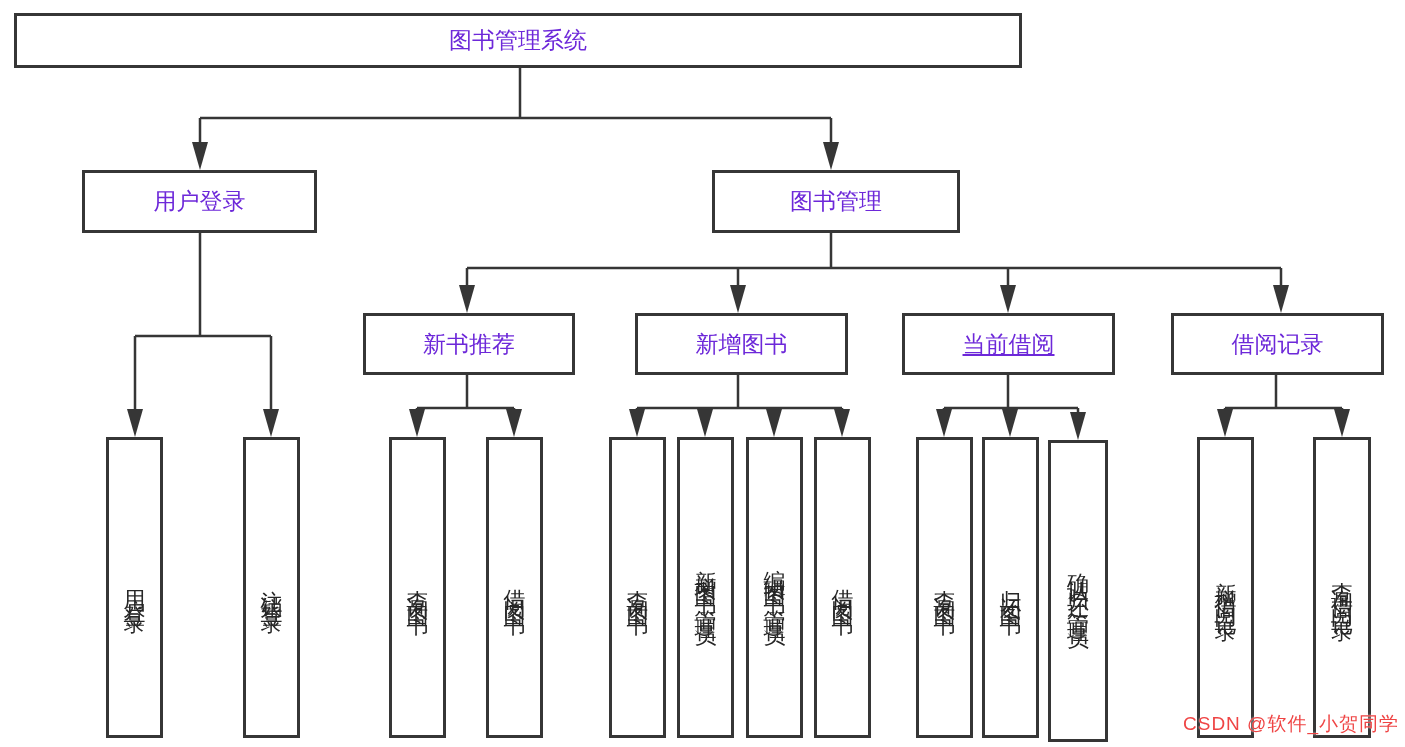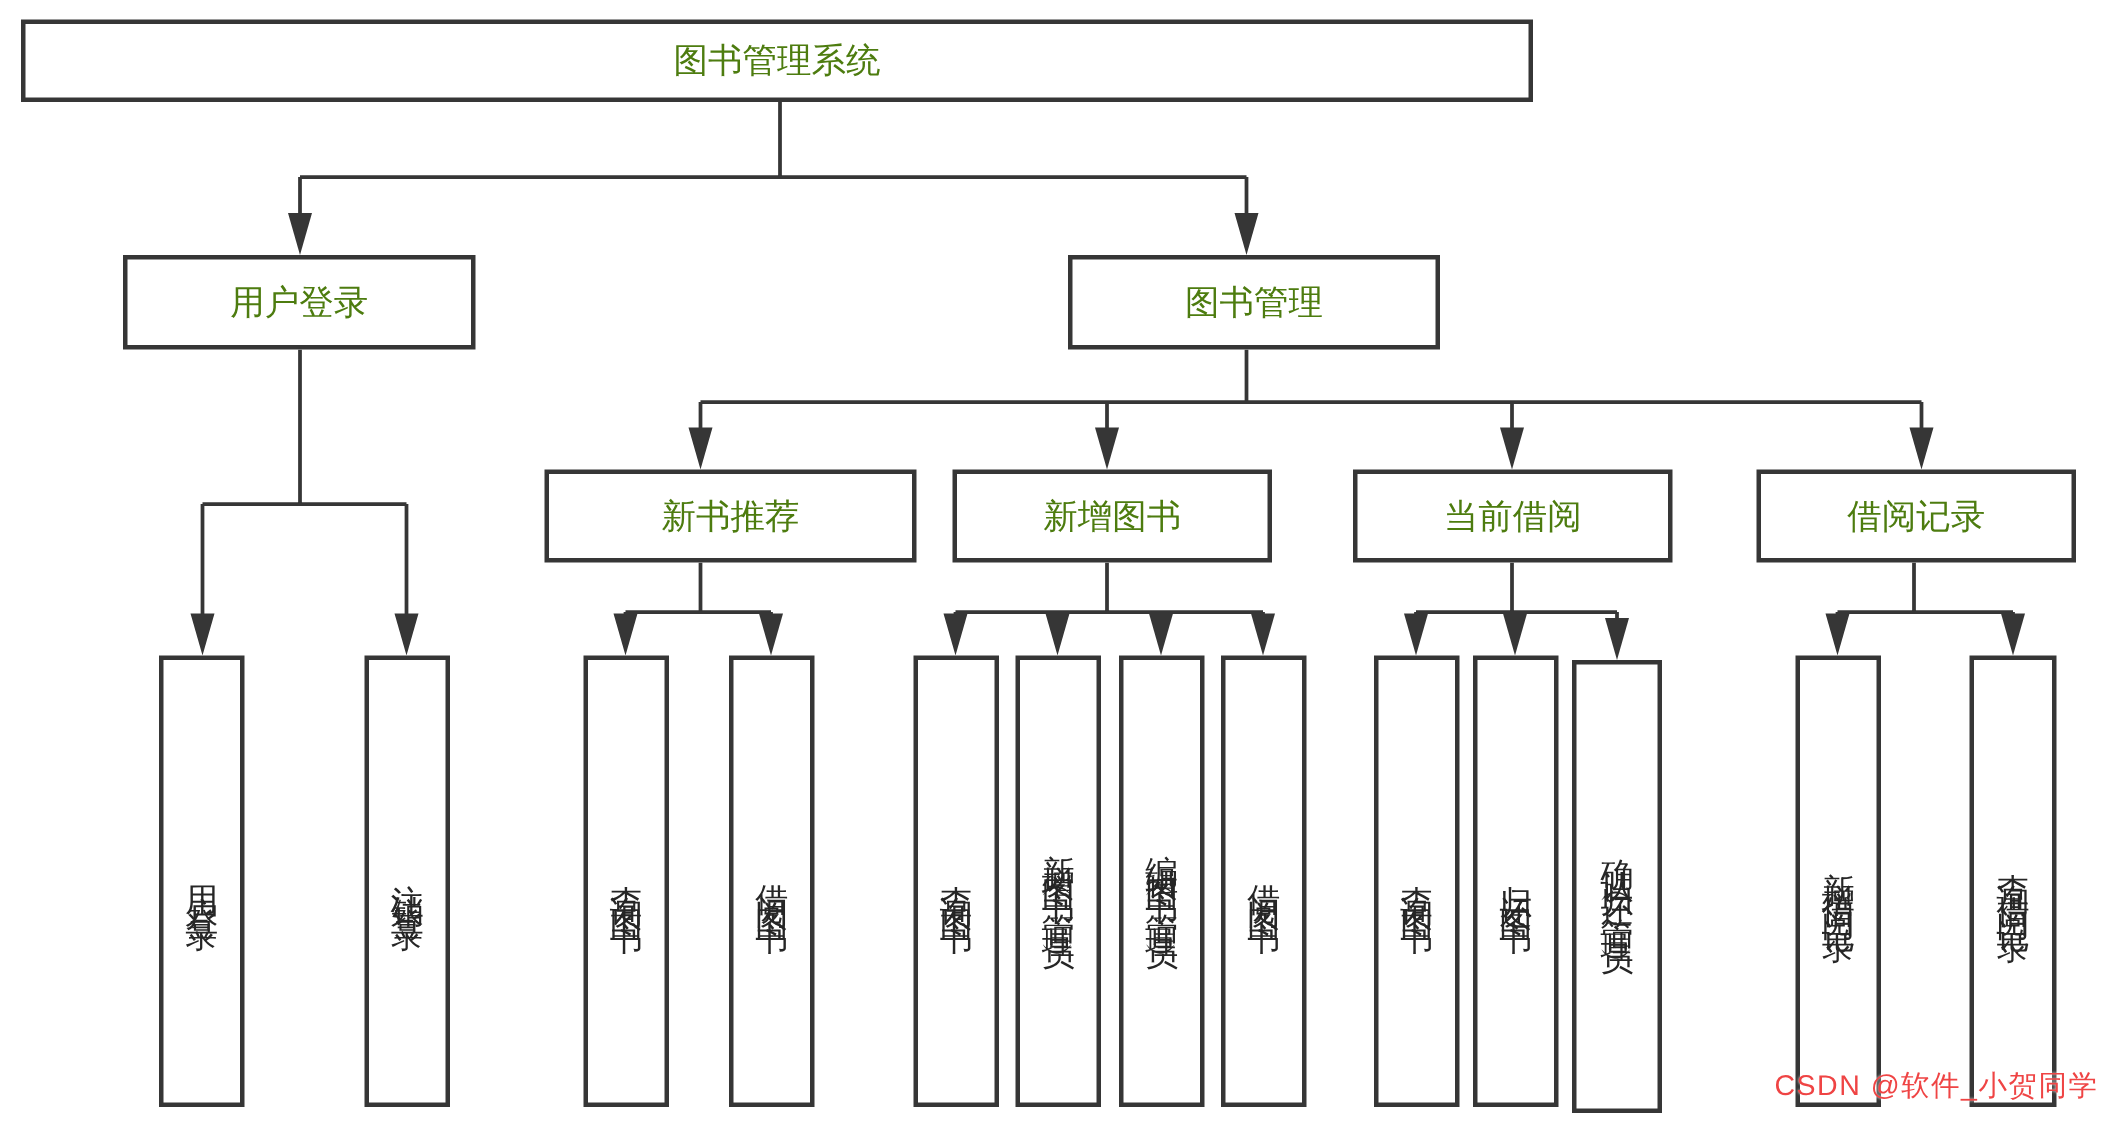--- a/index.html
+++ b/index.html
@@ -3,21 +3,21 @@
 <meta charset="utf-8">
 <style>
   html,body{margin:0;padding:0;background:#ffffff;}
   .stage{
     position:relative;width:1405px;height:747px;background:#ffffff;
     font-family:"Liberation Sans",sans-serif;overflow:hidden;
   }
   .hbox{
     position:absolute;box-sizing:border-box;border:3px solid #363636;background:#ffffff;
     display:flex;align-items:center;justify-content:center;
-    font-size:23px;color:#4d7c0f;white-space:nowrap;z-index:2;
+    font-size:23px;color:#6d28d9;white-space:nowrap;z-index:2;
   }
   .vbox{
     position:absolute;box-sizing:border-box;border:3px solid #363636;background:#ffffff;
     display:flex;align-items:center;justify-content:center;z-index:2;
   }
   .vtext{
     writing-mode:vertical-rl;text-orientation:mixed;
     font-size:22px;color:#262626;letter-spacing:8px;line-height:1;
   }
   .connectors{position:absolute;left:0;top:0;z-index:1;}
@@ -75,23 +75,23 @@
       <path d="M1217 409 L1233 409 L1225 437 Z"></path>
       <path d="M1334 409 L1350 409 L1342 437 Z"></path>
     </g>
   </svg>
 
   <div class="hbox" style="left:14px;top:13px;width:1008px;height:55px;">图书管理系统</div>
 
   <div class="hbox" style="left:82px;top:170px;width:235px;height:63px;">用户登录</div>
   <div class="hbox" style="left:712px;top:170px;width:248px;height:63px;">图书管理</div>
 
-  <div class="hbox" style="left:363px;top:313px;width:248px;height:62px;">新书推荐</div>
+  <div class="hbox" style="left:363px;top:313px;width:212px;height:62px;">新书推荐</div>
   <div class="hbox" style="left:635px;top:313px;width:213px;height:62px;">新增图书</div>
-  <div class="hbox" style="left:902px;top:313px;width:213px;height:62px;">当前借阅</div>
+  <div class="hbox" style="left:902px;top:313px;width:213px;height:62px;text-decoration:underline;">当前借阅</div>
   <div class="hbox" style="left:1171px;top:313px;width:213px;height:62px;">借阅记录</div>
 
   <div class="vbox" style="left:106px;top:437px;width:57px;height:301px;">
     <span class="vtext">用户登录</span>
   </div>
   <div class="vbox" style="left:243px;top:437px;width:57px;height:301px;">
     <span class="vtext">注销登录</span>
   </div>
   <div class="vbox" style="left:389px;top:437px;width:57px;height:301px;">
     <span class="vtext">查询图书</span>

